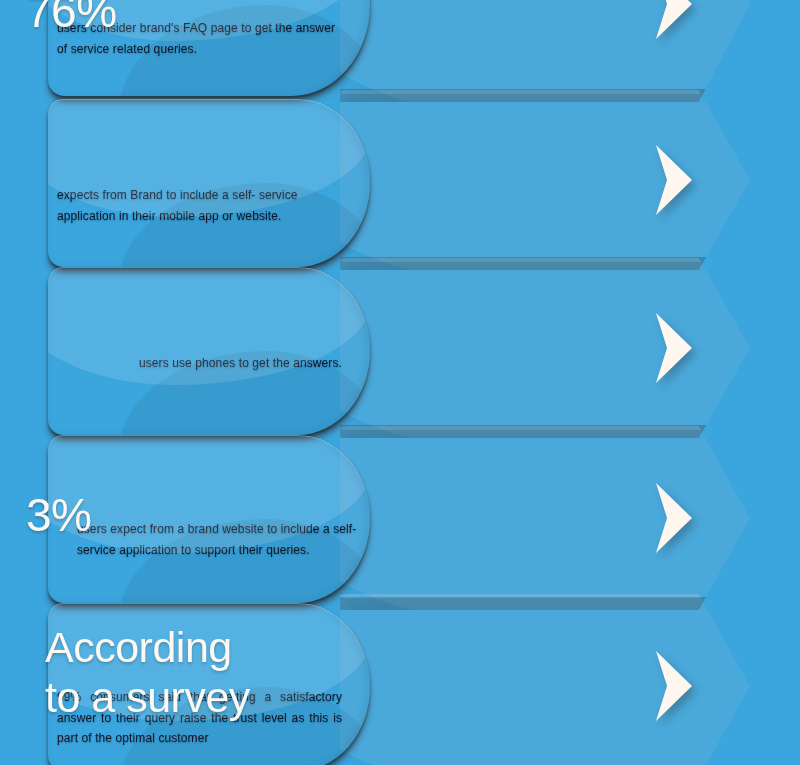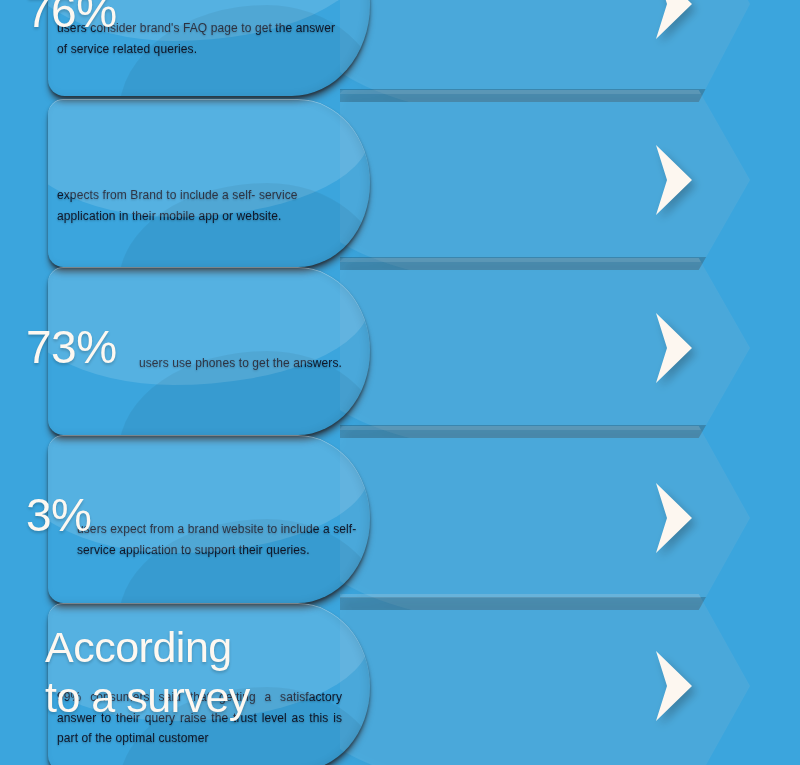--- a/index.html
+++ b/index.html
@@ -236,21 +236,20 @@
     <div class="card" style="top: 99px; height: 168px;">
       <div class="card-gloss"></div>
       <div class="card-gloss2"></div>
       <div class="card-rim"></div>
     </div>
     <div class="card" style="top: 267px; height: 168px;">
       <div class="card-gloss"></div>
       <div class="card-gloss2"></div>
       <div class="card-rim"></div>
     </div>
-    <div class="pct" style="top: 324px;">73%</div>
     <div class="card" style="top: 435px; height: 168px;">
       <div class="card-gloss"></div>
       <div class="card-gloss2"></div>
       <div class="card-rim"></div>
     </div>
     <div class="pct" style="top: 492px;">3%</div>
     <div class="card" style="top: 603px; height: 168px;">
       <div class="card-gloss"></div>
       <div class="card-gloss2"></div>
       <div class="card-rim"></div>

